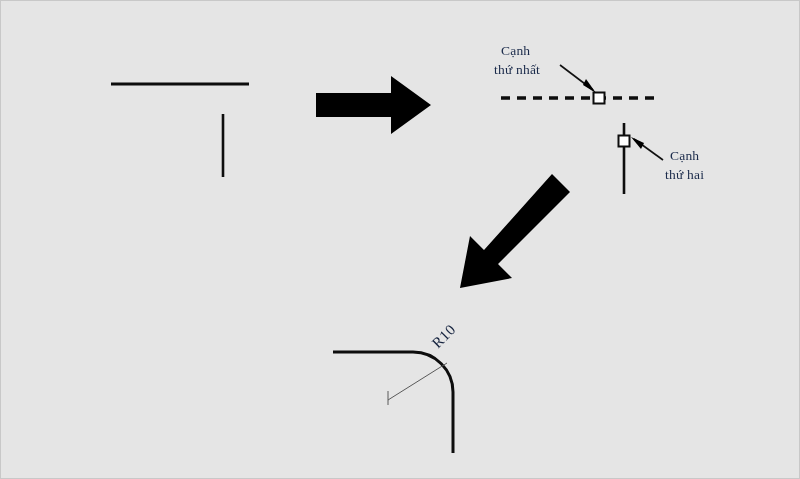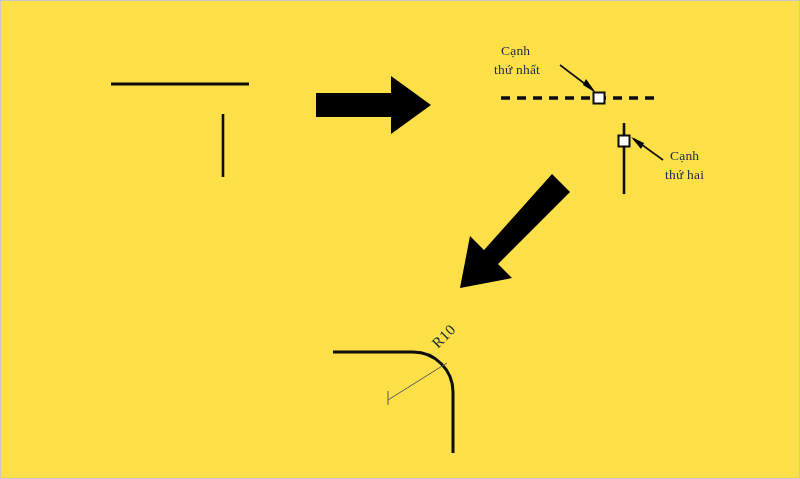--- a/index.html
+++ b/index.html
@@ -8,21 +8,21 @@
     padding: 0;
     background: #ffffff;
   }
   body {
     font-family: "Liberation Serif", "DejaVu Serif", serif;
   }
   #canvas-root {
     position: relative;
     width: 800px;
     height: 479px;
-    background: #fde047;
+    background: #e5e5e5;
     box-sizing: border-box;
     border: 1px solid #c8c8c8;
     overflow: hidden;
   }
   #diagram-svg {
     position: absolute;
     top: 0;
     left: 0;
     width: 800px;
     height: 479px;

